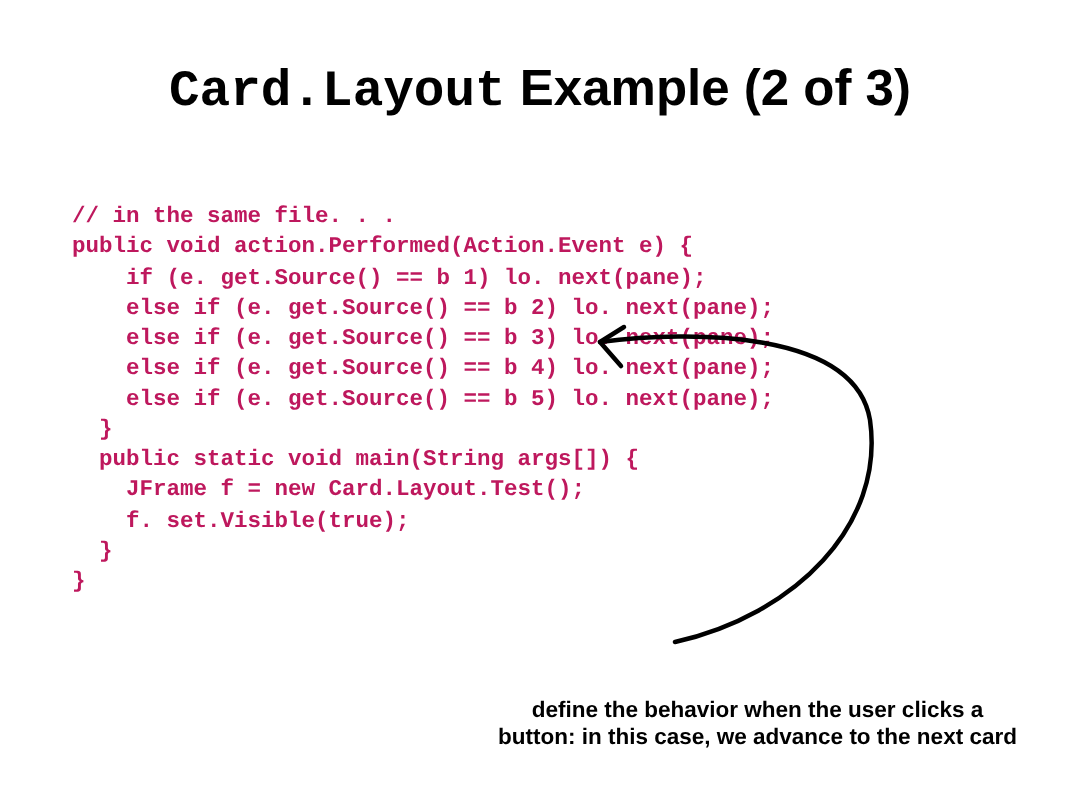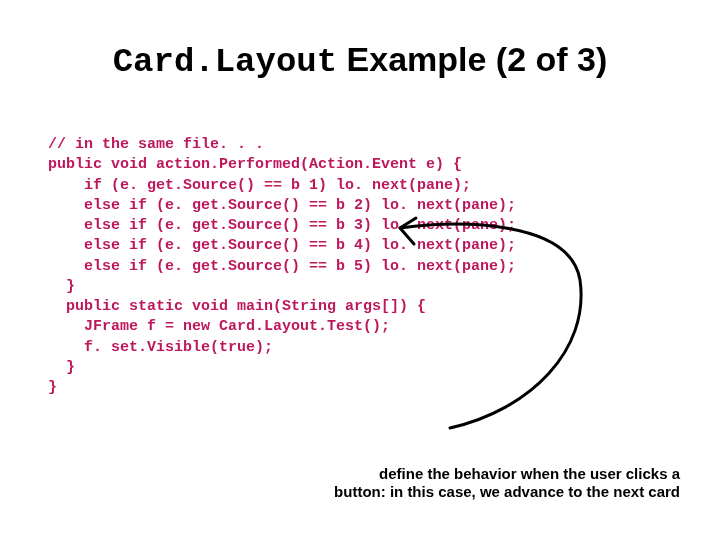--- a/index.html
+++ b/index.html
@@ -40,21 +40,21 @@
     font-weight: bold;
     line-height: 1.35;
     color: #be185d;
     white-space: pre;
   }
   .caption {
     position: absolute;
     bottom: 38px;
     right: 40px;
     width: 350px;
-    text-align: right;
+    text-align: center;
     font-size: 15px;
     font-weight: bold;
     color: #000;
     line-height: 1.25;
   }
   .arrow {
     position: absolute;
     left: 380px;
     top: 210px;
     width: 220px;

